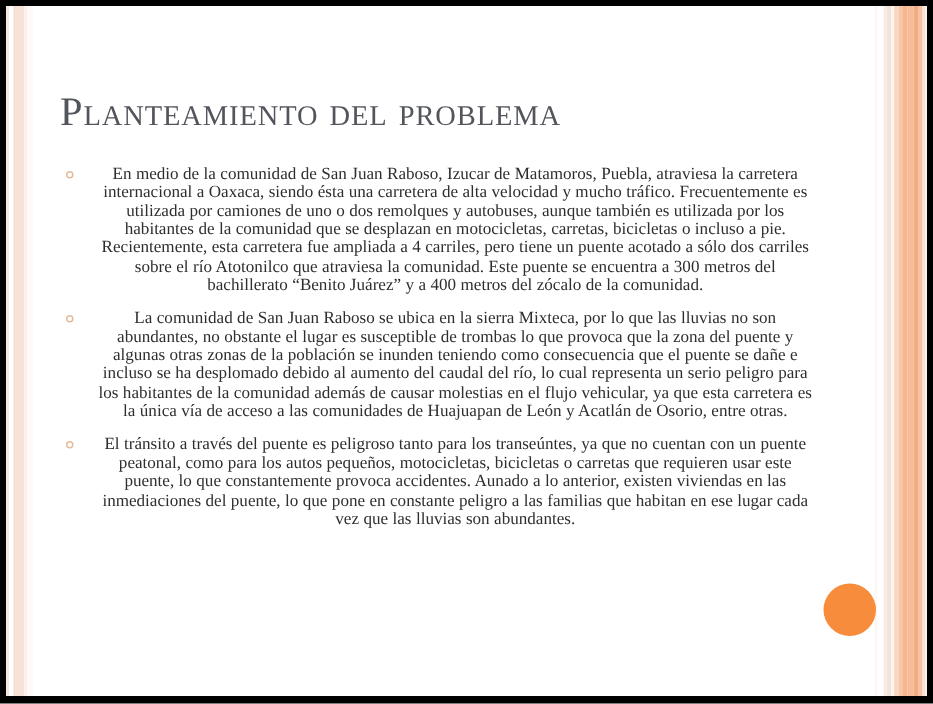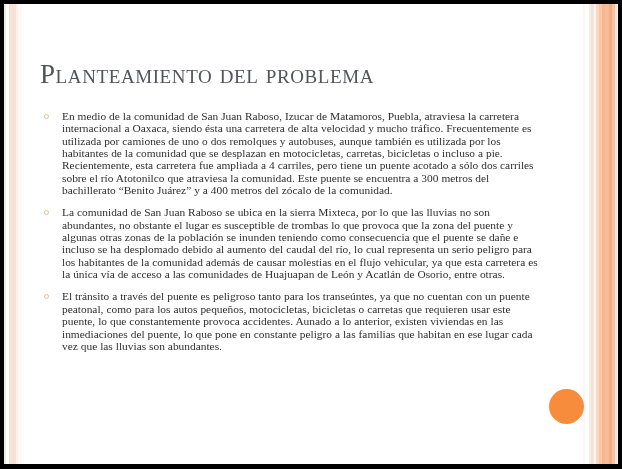--- a/index.html
+++ b/index.html
@@ -105,21 +105,21 @@
     border: 1.5px solid #e8bb96;
     background: #ffffff;
     box-sizing: border-box;
   }
 
   .bullet-text {
     font-family: "Liberation Serif", "DejaVu Serif", serif;
     font-size: 11.4px;
     line-height: 12.35px;
     color: #2e2e30;
-    text-align: left;
+    text-align: center;
     word-spacing: 0.1px;
   }
 
   
   #orange-circle {
     position: absolute;
     left: 545px;
     top: 385px;
     width: 35px;
     height: 35px;

